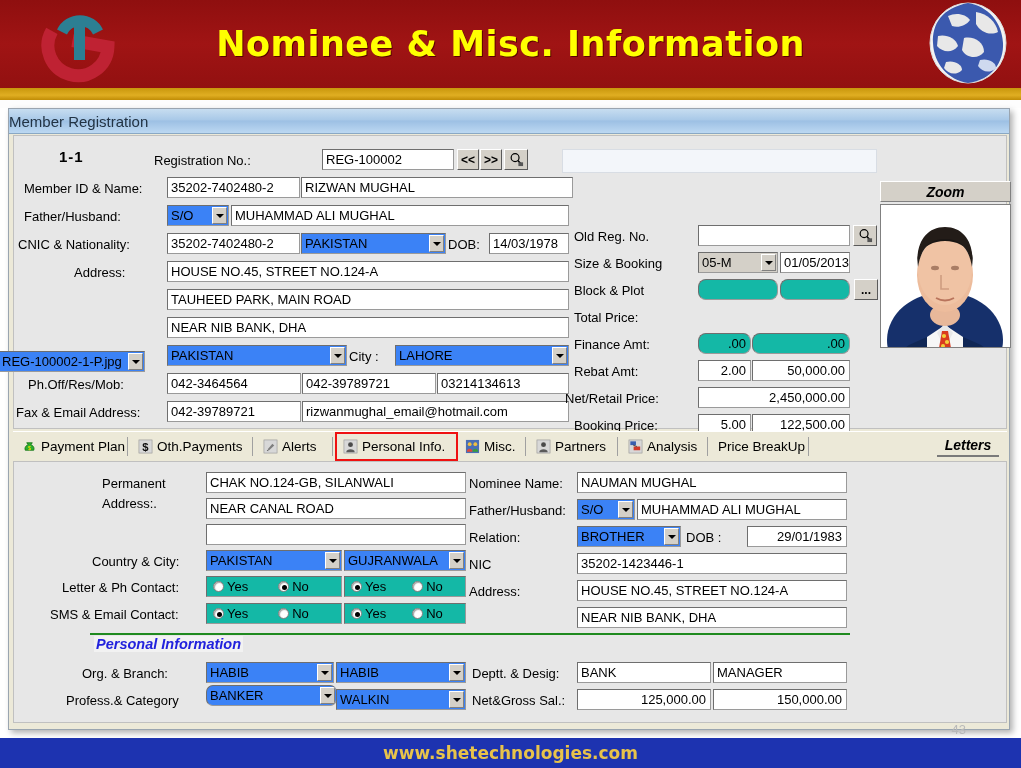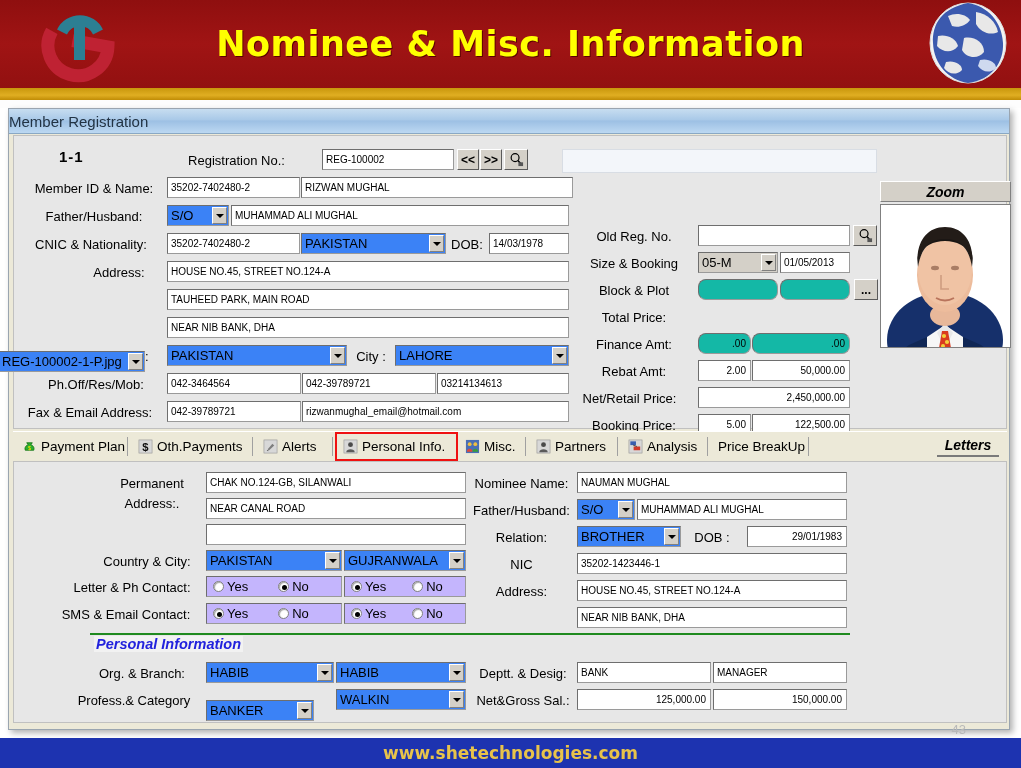--- a/index.html
+++ b/index.html
@@ -68,30 +68,30 @@
     border: 1px solid #c0c0c0;
   }
   .rec-no {
     position: absolute; left: 45px; top: 12px;
     font-size: 15px; font-weight: bold; color: #000;
     letter-spacing: 1px;
   }
 
   .lbl {
     position: absolute;
-    font-size: 13px; color: #000; text-align: center;
+    font-size: 13px; color: #000; text-align: left;
     white-space: nowrap;
     line-height: 20px;
   }
   .fld {
     position: absolute;
     background: #ffffff;
     border: 1px solid #9a9a9a;
     border-top-color: #6e6e6e; border-left-color: #6e6e6e;
-    font-size: 10px; color: #000;
+    font-size: 13px; color: #000;
     line-height: 19px; height: 21px;
     padding: 0 3px;
     overflow: hidden; white-space: nowrap;
   }
   .fld.gray { background: #14b8a6; border-radius: 8px; }
   .fld.num  { text-align: right; padding-right: 4px; }
   .combo {
     position: absolute;
     background: #3b82f6;
     border: 1px solid #9a9a9a;
@@ -193,21 +193,21 @@
   }
 
   
   .bottom-panel {
     position: absolute; left: 4px; top: 352px; width: 994px; height: 262px;
     background: #e7e7e7;
     border: 1px solid #c0c0c0;
   }
   .radio-group {
     position: absolute;
-    background: #c4b5fd;
+    background: #14b8a6;
     border: 1px solid #9a9a9a;
     border-top-color: #6e6e6e; border-left-color: #6e6e6e;
     height: 21px;
     display: flex; align-items: center;
     font-size: 13px;
   }
   .radio-opt {
     display: flex; align-items: center; gap: 3px;
     font-size: 13px; color: #000;
     cursor: default;
@@ -609,21 +609,21 @@
     <div class="combo" style="left:192px; top:200px; width:128px;">
       <span>HABIB</span>
       <span class="arr"></span>
     </div>
     <div class="combo" style="left:322px; top:200px; width:130px;">
       <span>HABIB</span>
       <span class="arr"></span>
     </div>
 
     <div class="lbl" style="left:52px; top:229px; width:136px;">Profess.&amp; Category</div>
-    <div class="combo" style="left:192px; top:238px; width:108px;">
+    <div class="combo" style="left:192px; top:223px; width:131px;border-radius:7px;">
       <span>BANKER</span>
       <span class="arr"></span>
     </div>
     <div class="combo" style="left:322px; top:227px; width:130px;">
       <span>WALKIN</span>
       <span class="arr"></span>
     </div>
 
     <div class="lbl" style="left:458px; top:202px; width:102px;">Deptt. &amp; Desig:</div>
     <div class="fld" style="left:563px; top:200px; width:134px;">BANK</div>

